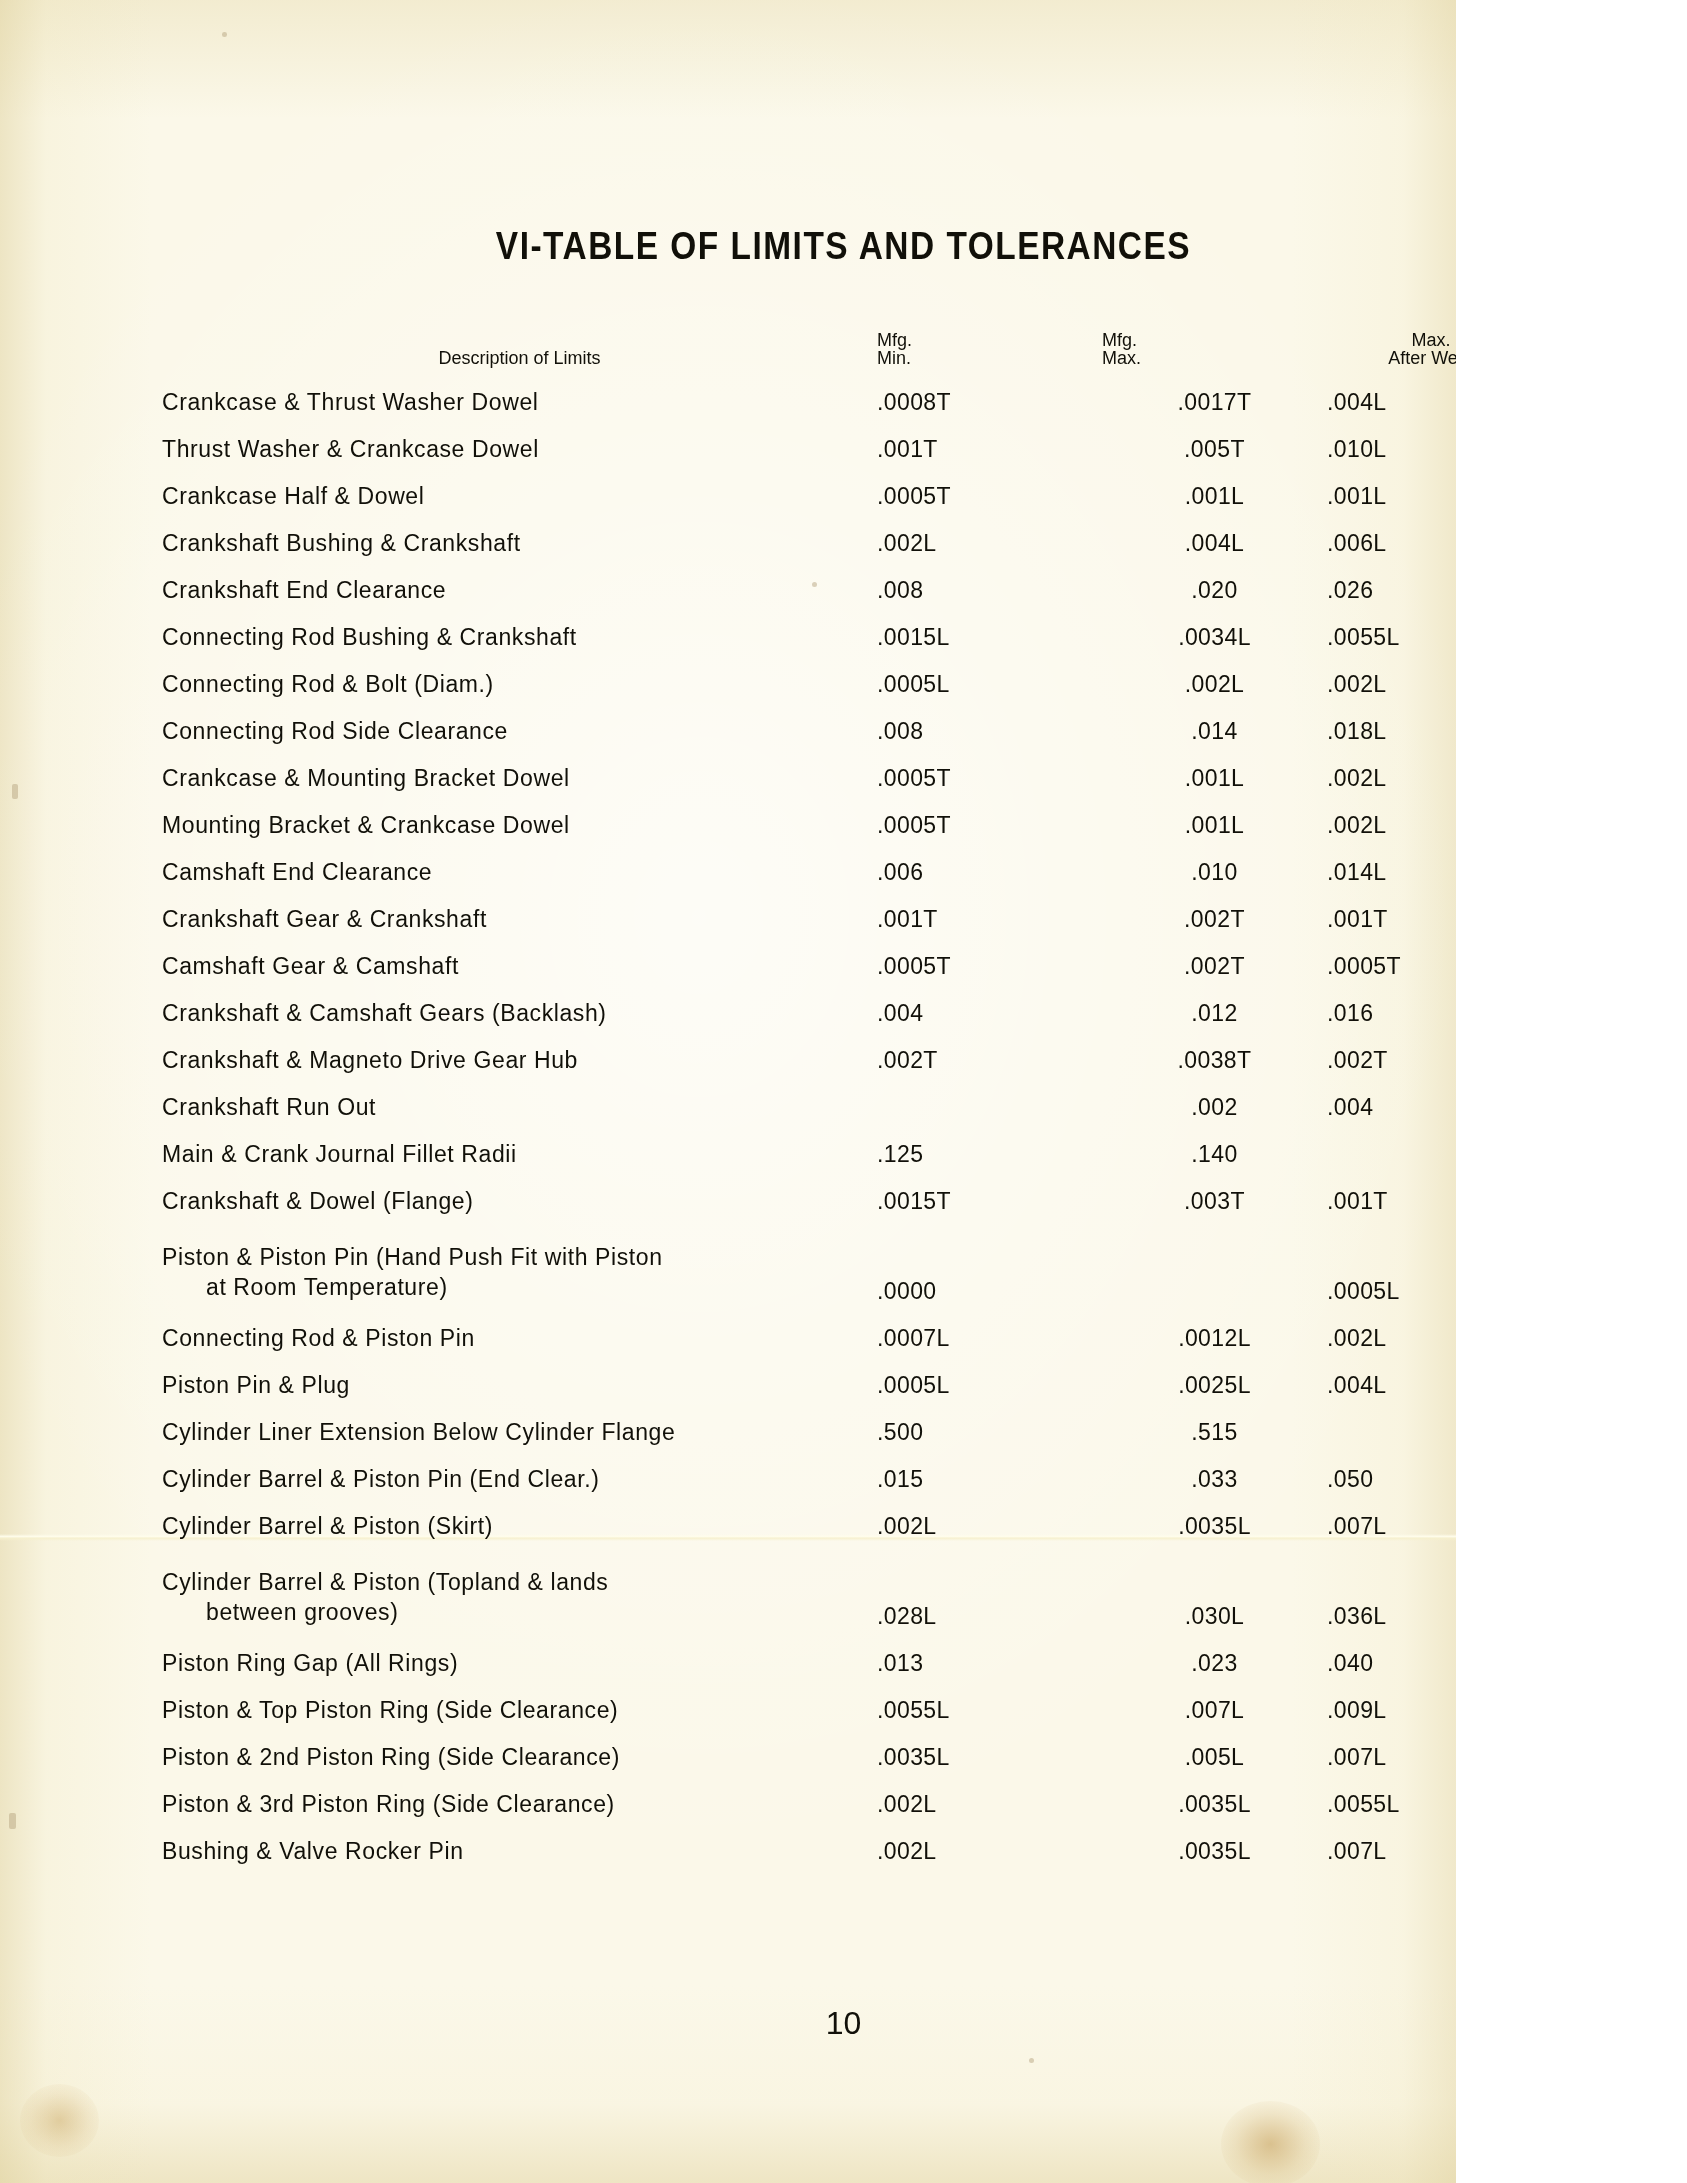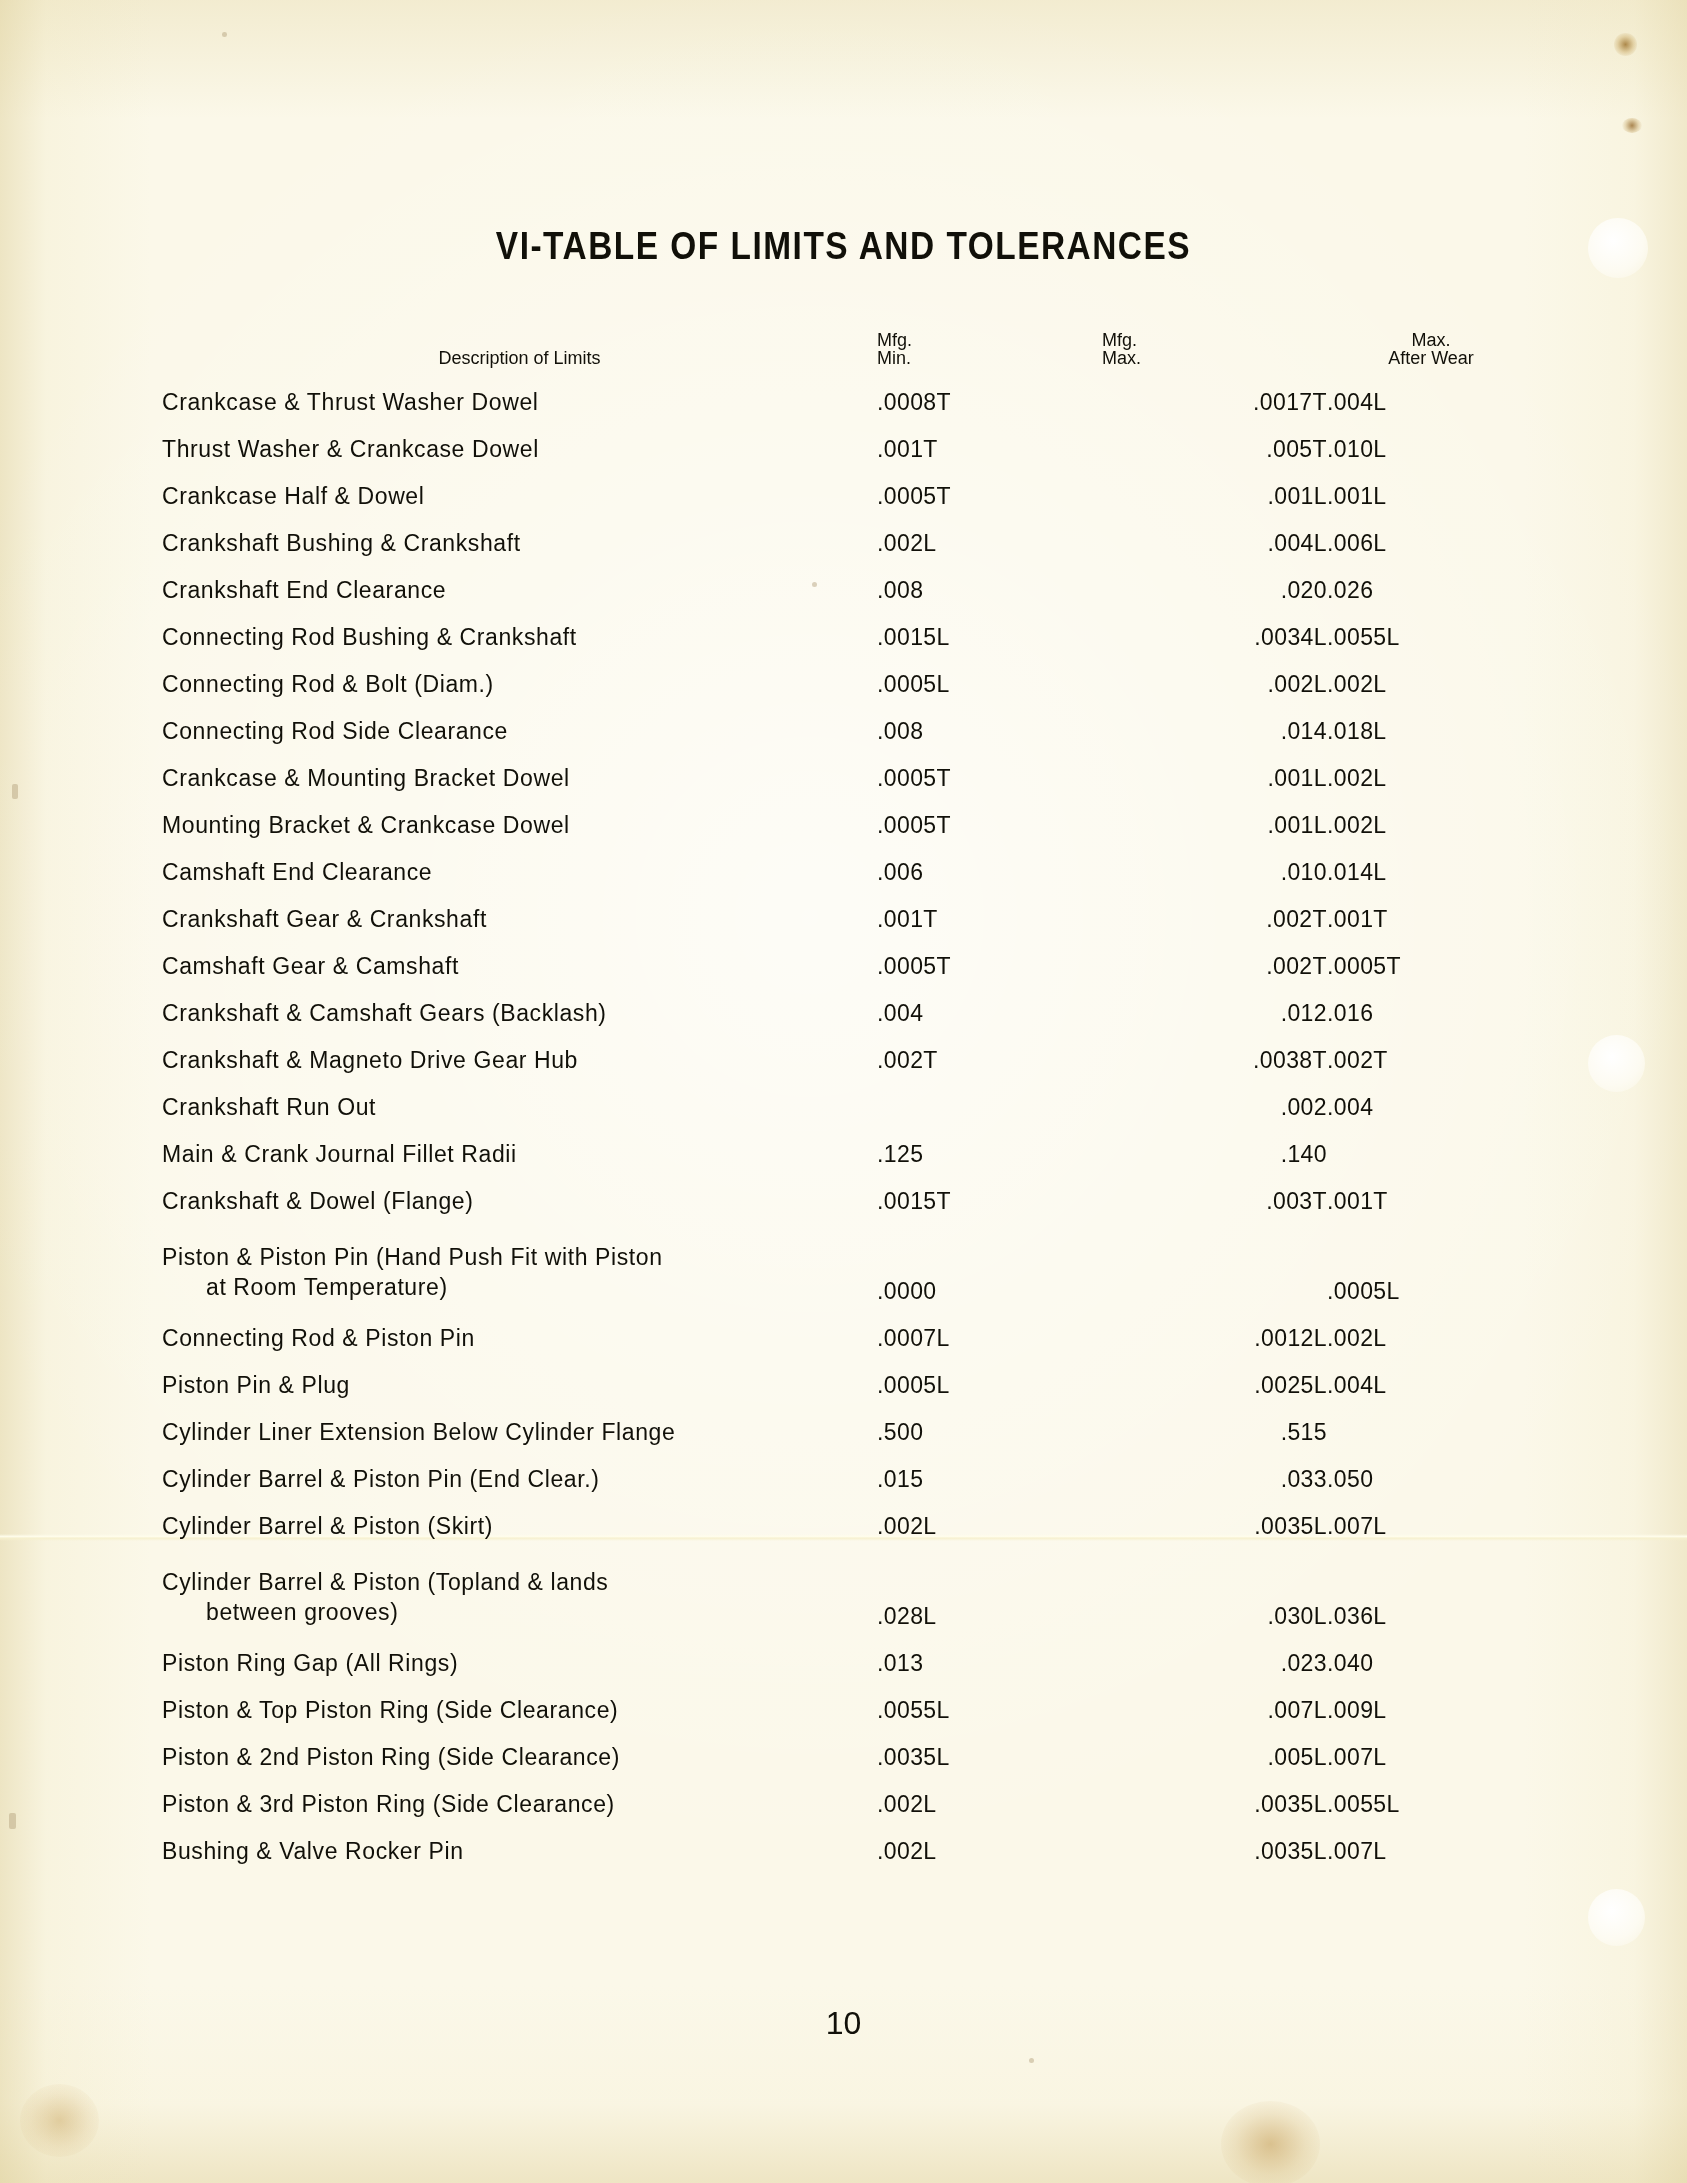--- a/index.html
+++ b/index.html
@@ -3,21 +3,21 @@
 <meta charset="utf-8">
 <style>
   html, body {
     margin: 0;
     padding: 0;
     background: #ffffff;
   }
 
   #page {
     position: relative;
-    width: 1687px;
+    width: 1456px;
     height: 2183px;
     background: #fbf8e9;
     overflow: hidden;
     font-family: "Liberation Sans", sans-serif;
     color: #111009;
   }
 
   
   .paper-tint {
     position: absolute;
@@ -122,21 +122,21 @@
     letter-spacing: 0.4px;
   }
 
   td.c-desc {
     text-align: left;
     white-space: nowrap;
     padding-bottom: 4px;
     letter-spacing: 0.6px;
   }
   td.c-min  { text-align: left; padding-left: 13.2px; padding-bottom: 4px; }
-  td.c-max  { text-align: right; padding-left: 16px; padding-bottom: 4px; }
+  td.c-max  { text-align: center; padding-left: 16px; padding-bottom: 4px; }
   td.c-wear { text-align: left; padding-left: 12px; padding-bottom: 4px; }
 
   
   tr.two-line td { height: 86px; }
   tr.two-line td.c-desc { padding-bottom: 4px; }
   .desc-line1 { display: block; }
   .desc-line2 { display: block; margin-top: 6.6px; padding-left: 44px; }
 
   .page-number {
     position: absolute;

